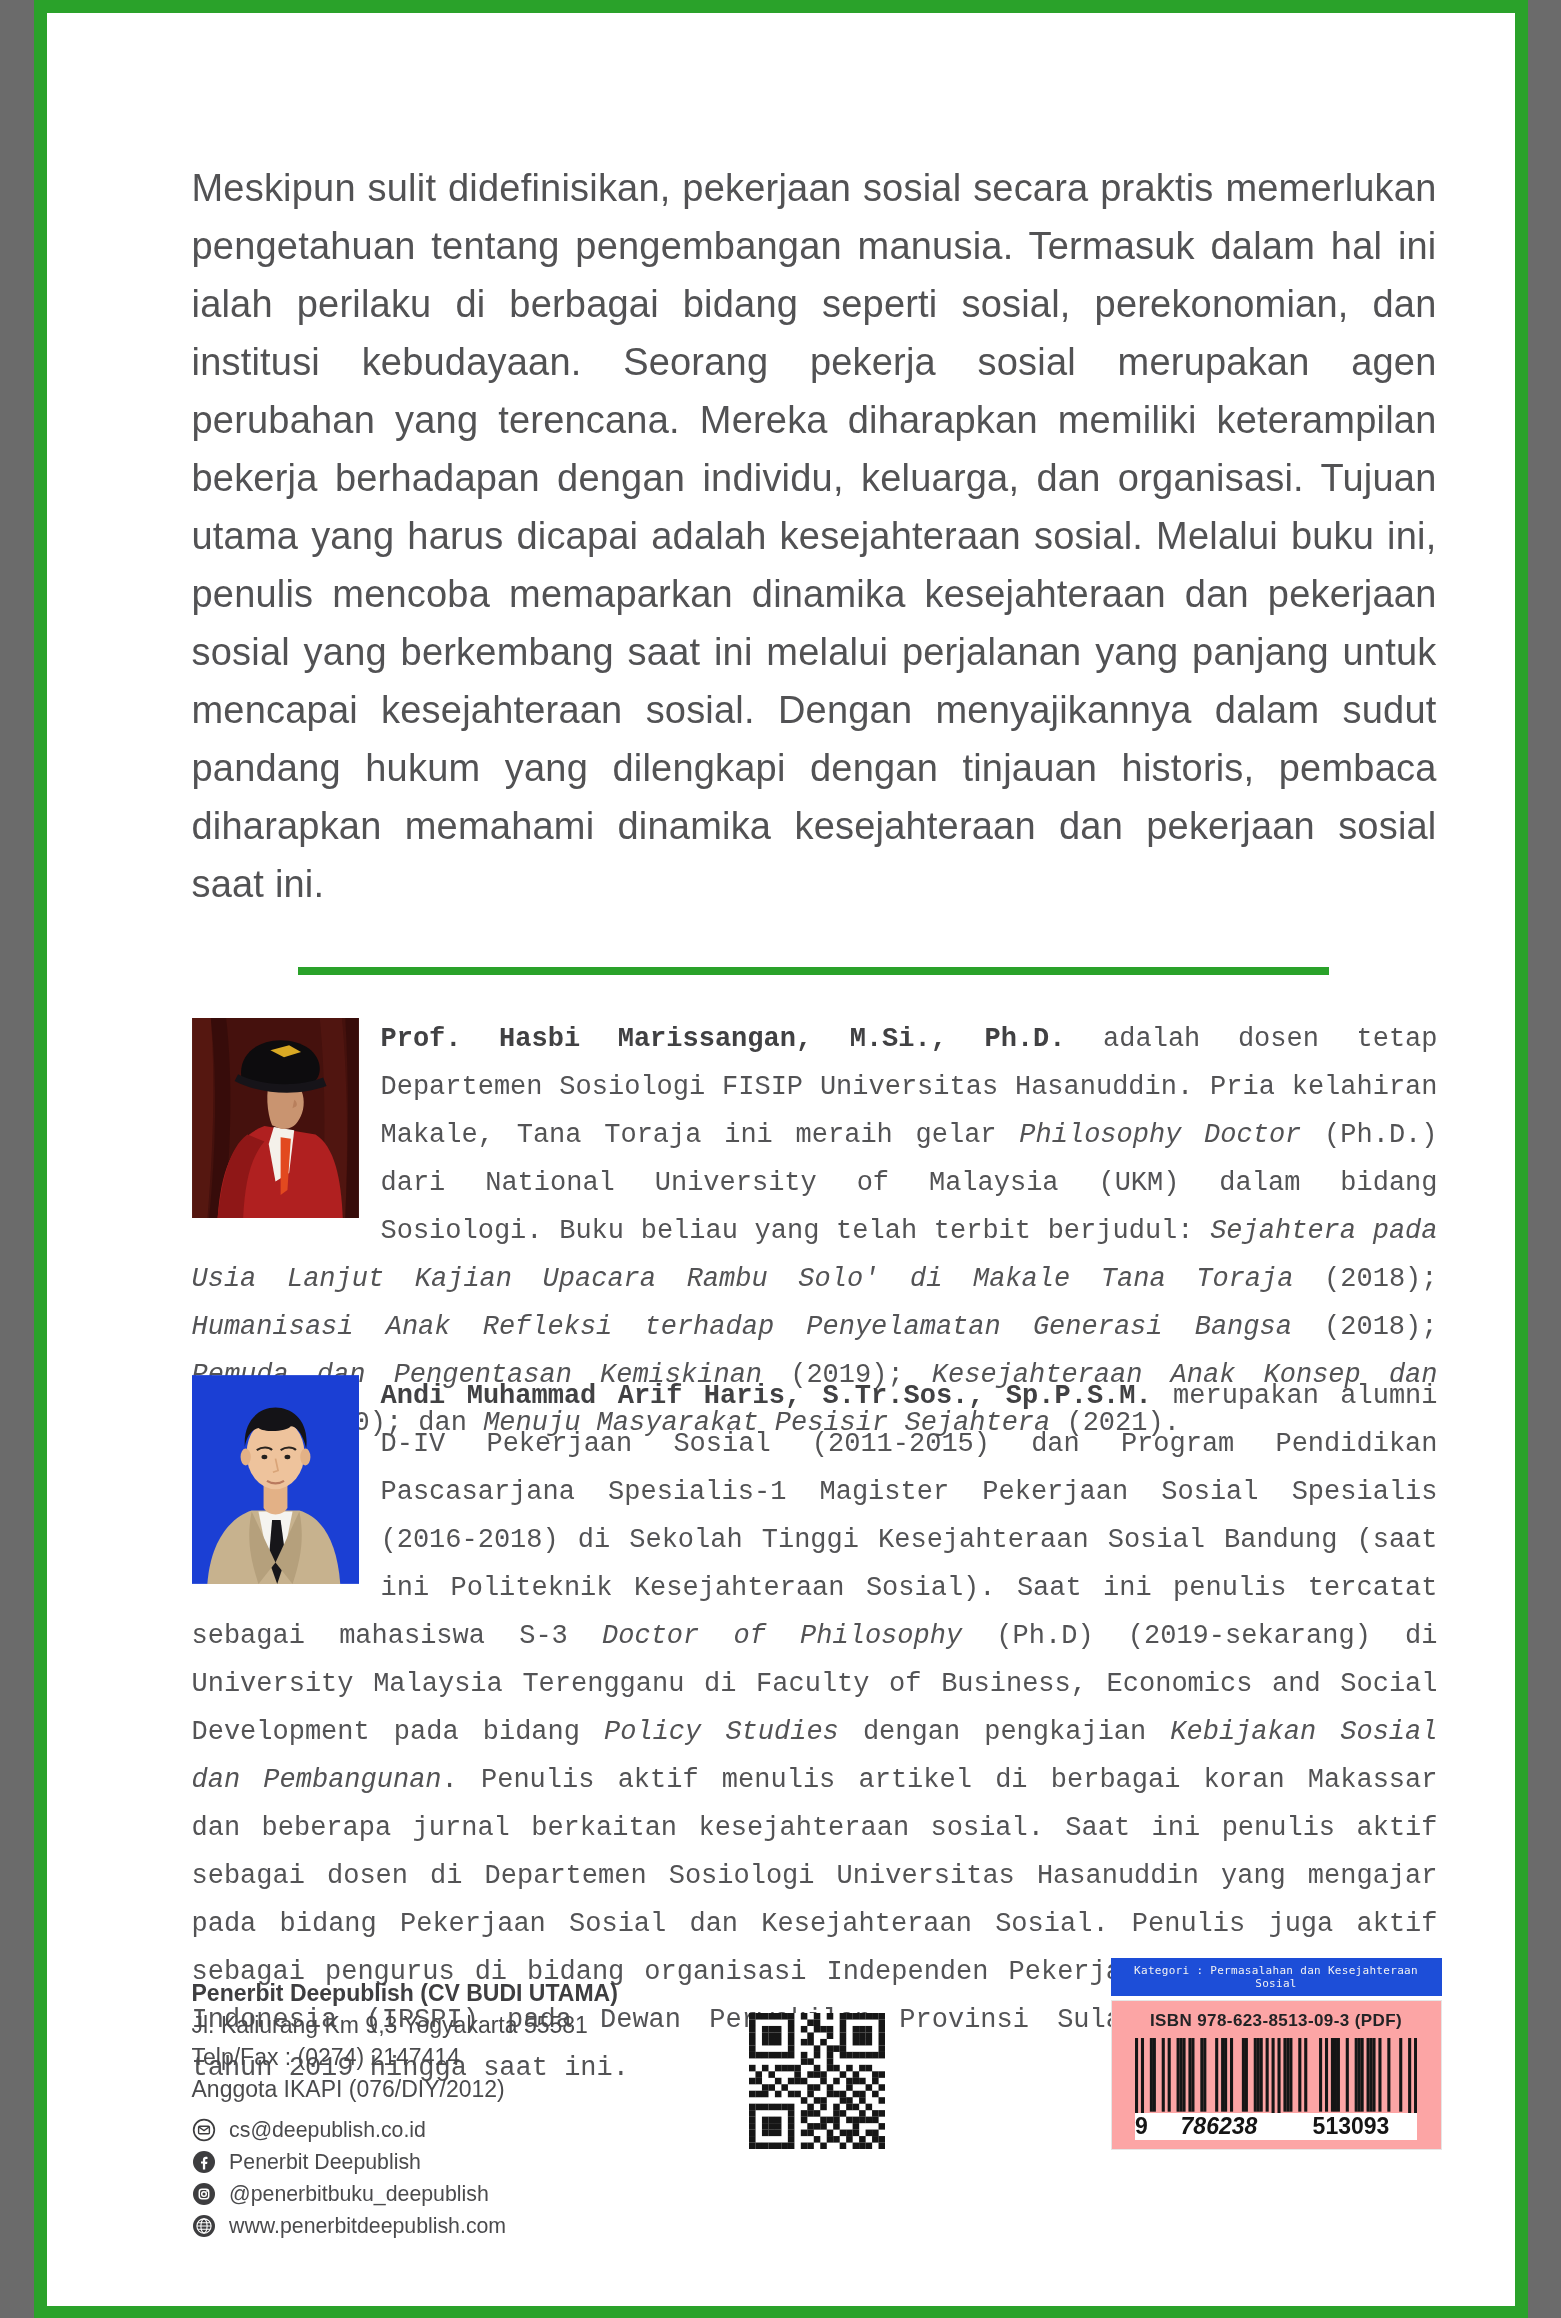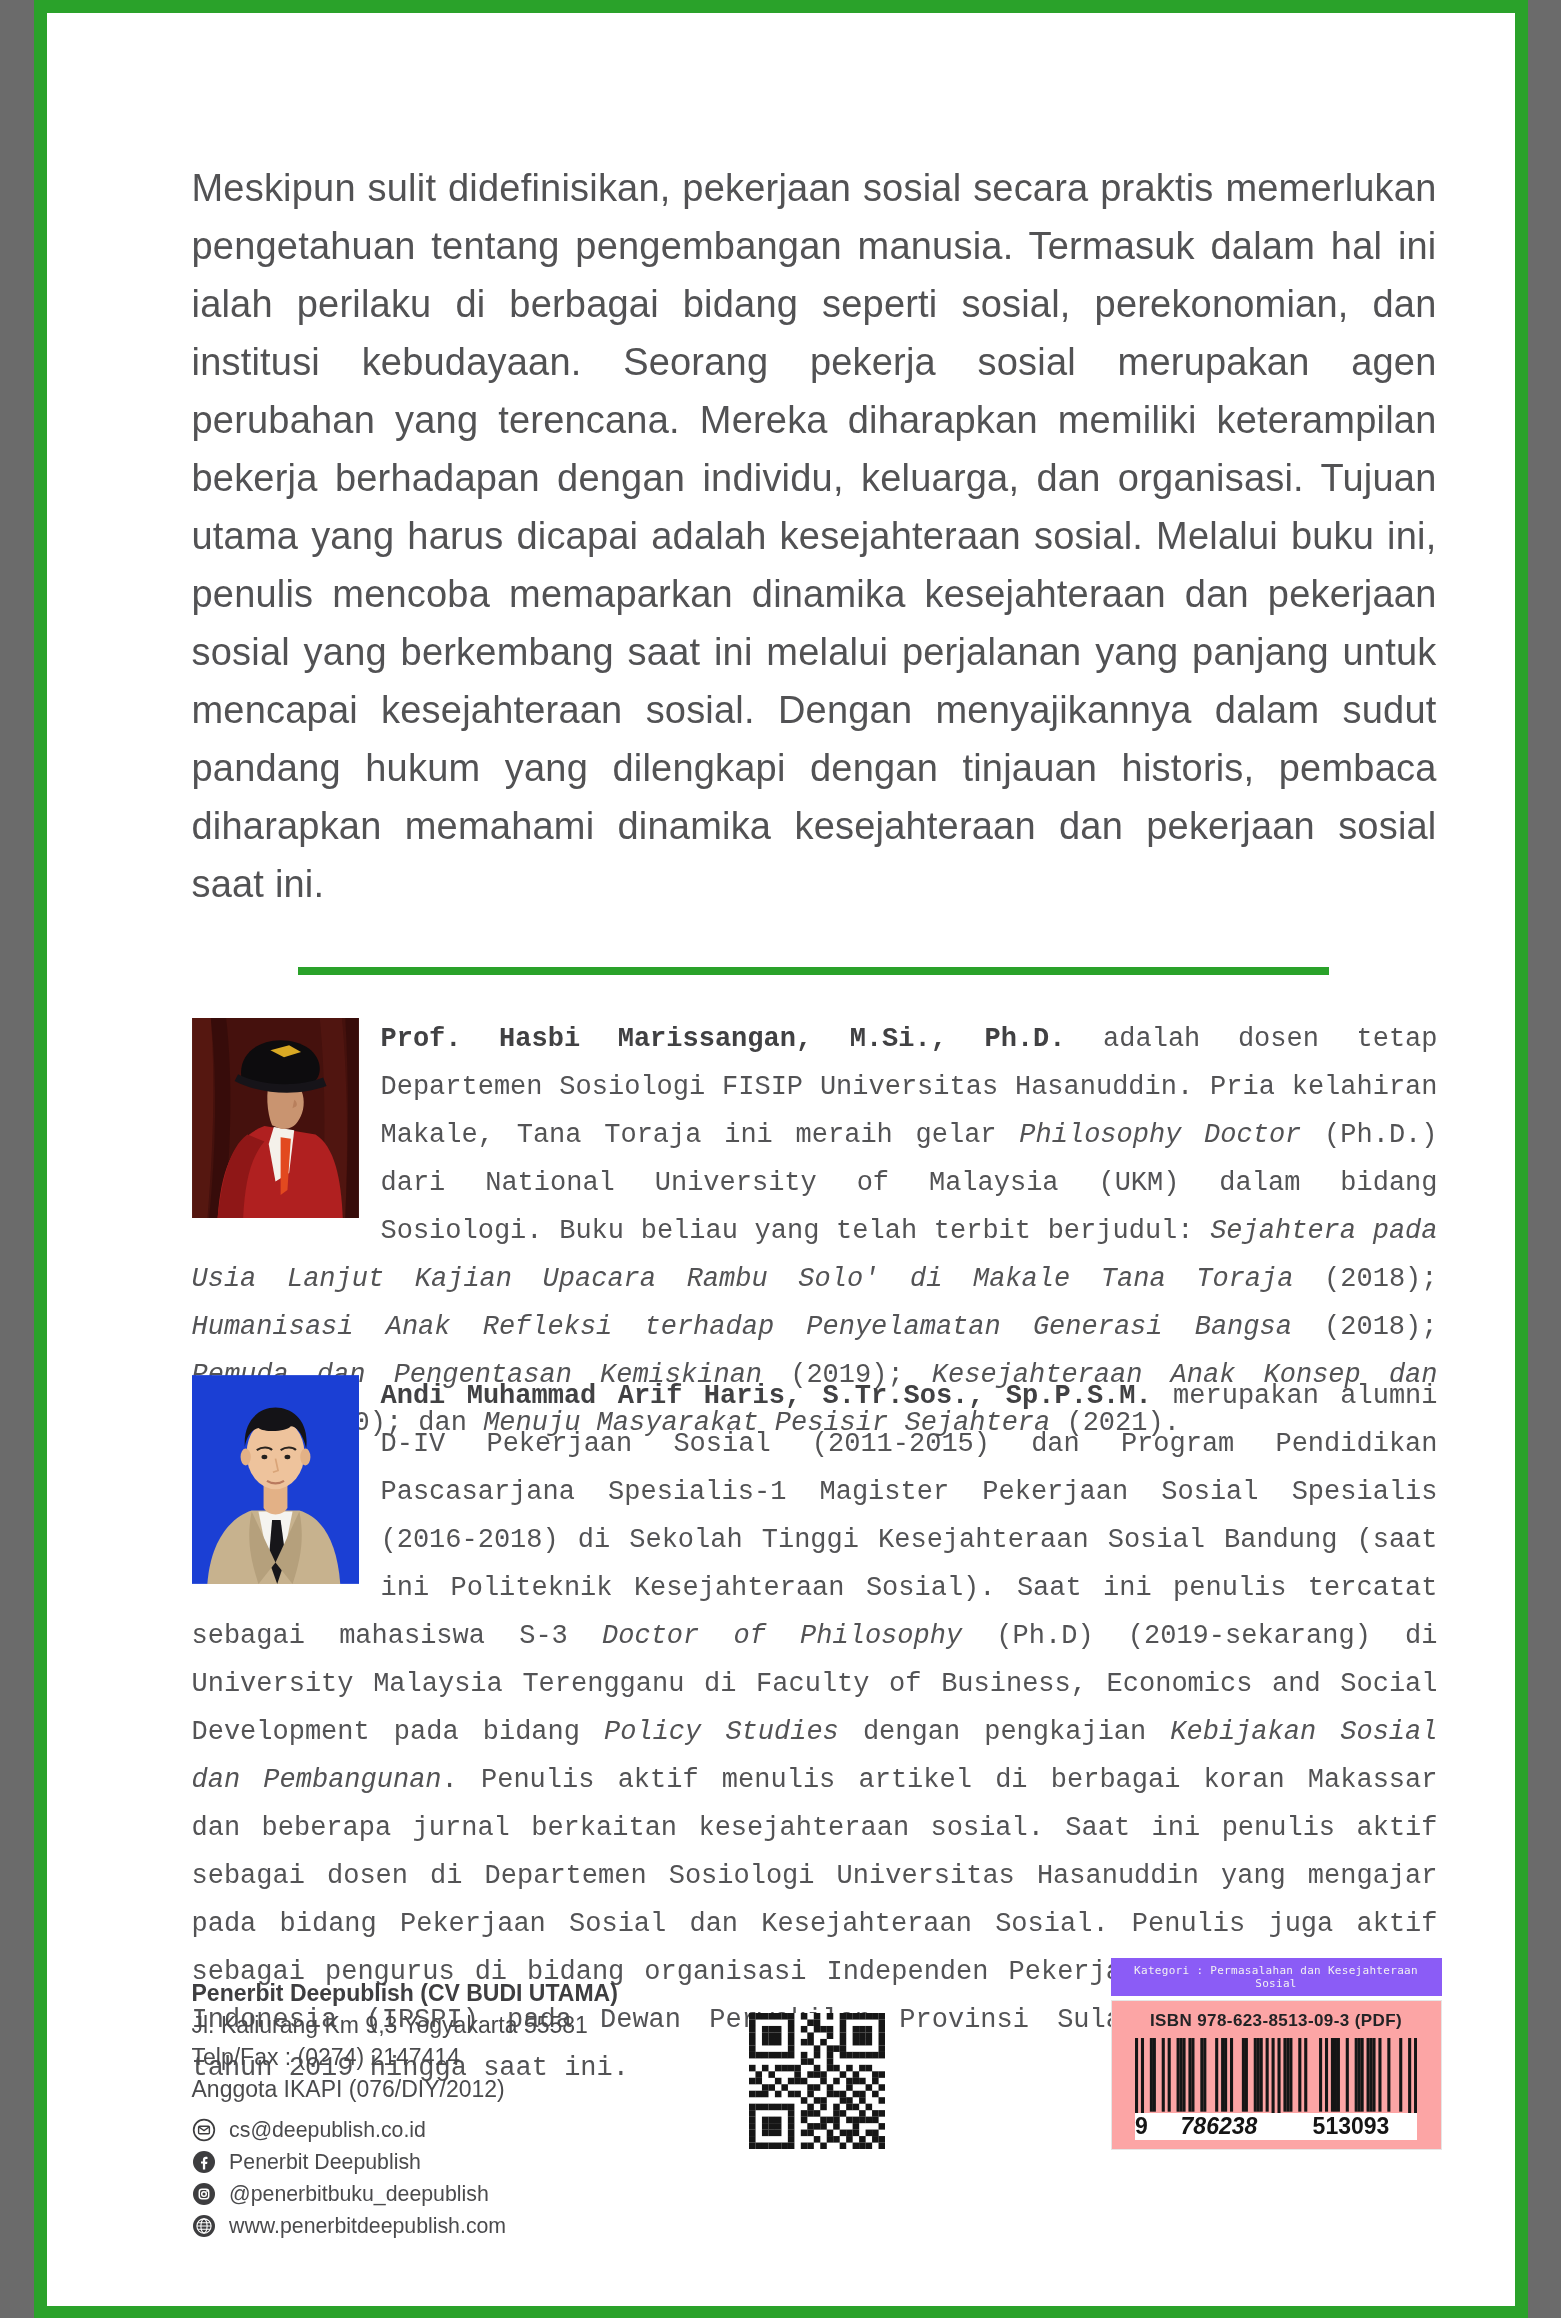--- a/index.html
+++ b/index.html
@@ -68,21 +68,21 @@
   
   .qr{
     position:absolute;left:715px;top:2013px;width:136px;height:136px;
     background:#fff;
   }
   
   .barcode-block{
     position:absolute;left:1077px;top:1958px;width:331px;
   }
   .cat-bar{
-    background:#8b5cf6;color:#f2f2f2;
+    background:#1d4ed8;color:#f2f2f2;
     font-family:"DejaVu Sans Mono", monospace;
     font-size:11px;letter-spacing:0.3px;
     height:38px;display:flex;align-items:center;justify-content:center;
     text-align:center;
   }
   .isbn-box{
     background:#fca5a5;margin-top:4.3px;padding:10.2px 8.5px 8.5px 8.5px;
     border:0.9px solid #e6e6e6;
   }
   .isbn{

